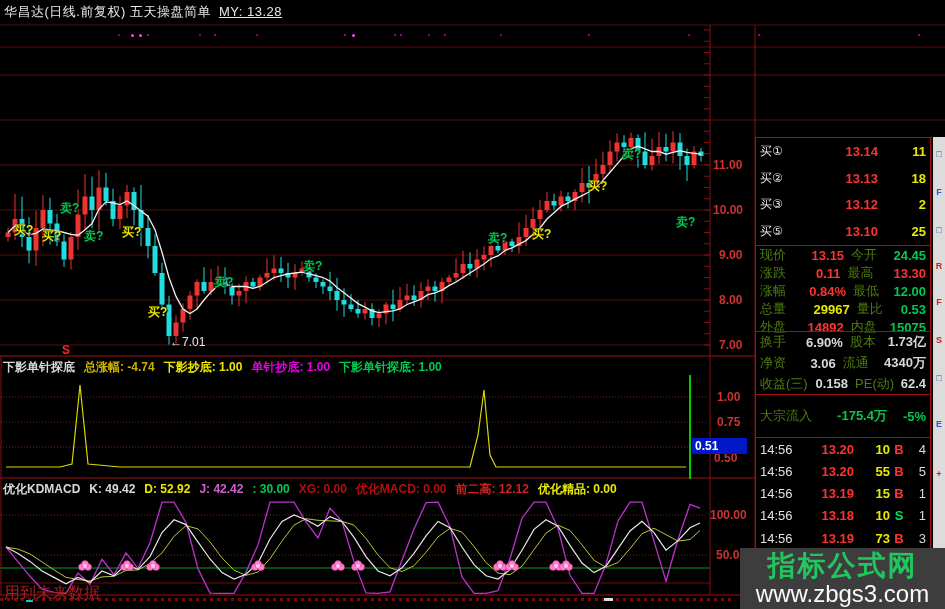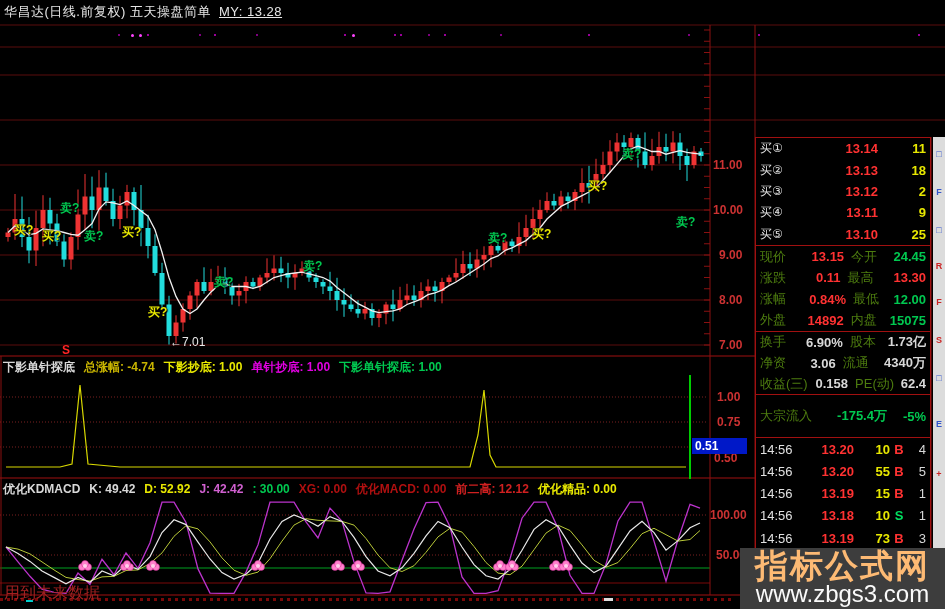--- a/index.html
+++ b/index.html
@@ -48,21 +48,21 @@
   .rstrip .glyph{position:absolute;left:1px;width:10px;text-align:center;font-size:9px;font-weight:bold;
                  cursor:pointer;}
   
   .bstrip{left:0;top:598px;width:735px;height:3px;z-index:2;
           background:repeating-linear-gradient(90deg,#7a0808 0 3px,transparent 3px 7px);}
   .btick-w{left:604px;top:598px;width:9px;height:3px;background:#dddddd;z-index:2;}
   .btick-c{left:26px;top:600px;width:7px;height:2px;background:#00cccc;z-index:2;}
   
   .wmark{left:740px;top:548px;width:205px;height:61px;background:#3d3d3d;z-index:5;
          display:flex;flex-direction:column;align-items:center;justify-content:center;}
-  .wm1{color:#fdba74;font-size:33px;font-weight:bold;letter-spacing:2px;line-height:30px;}
+  .wm1{color:#22c55e;font-size:28px;font-weight:bold;letter-spacing:2px;line-height:30px;}
   .wm2{color:#fafafa;font-size:24px;line-height:26px;}
 </style>
 </head>
 <body>
 
 <div class="screen">
 
   <svg id="cv" width="945" height="609">
       <line x1="0" y1="25" x2="945" y2="25" stroke="#5a0c0c" stroke-width="1"></line>
       <line x1="0" y1="47" x2="945" y2="47" stroke="#5a0c0c" stroke-width="1"></line>
@@ -420,25 +420,20 @@
           <span class="bid-label">买②</span>
           <span class="bid-price num" style="color: rgb(255, 50, 50);">13.13</span>
           <span class="bid-vol num" style="color: rgb(232, 232, 0);">18</span>
         </div>
         <div class="qrow">
           <span class="bid-label">买③</span>
           <span class="bid-price num" style="color: rgb(255, 50, 50);">13.12</span>
           <span class="bid-vol num" style="color: rgb(232, 232, 0);">2</span>
         </div>
         <div class="qrow">
-          <span class="bid-label">买④</span>
-          <span class="bid-price num" style="color: rgb(255, 50, 50);">13.11</span>
-          <span class="bid-vol num" style="color: rgb(232, 232, 0);">9</span>
-        </div>
-        <div class="qrow">
           <span class="bid-label">买⑤</span>
           <span class="bid-price num" style="color: rgb(255, 50, 50);">13.10</span>
           <span class="bid-vol num" style="color: rgb(232, 232, 0);">25</span>
         </div>
       </div>
     <div class="qsec bordered" id="stats1" style="top:107px;height:86px;">
         <div class="qrow">
           <span class="ql lab">现价</span>
           <span class="qv num" style="color: rgb(255, 50, 50);">13.15</span>
           <span class="ql2 lab">今开</span>
@@ -448,20 +443,26 @@
           <span class="ql lab">涨跌</span>
           <span class="qv num" style="color: rgb(255, 50, 50);">0.11</span>
           <span class="ql2 lab">最高</span>
           <span class="qv2 num" style="color: rgb(255, 50, 50);">13.30</span>
         </div>
         <div class="qrow">
           <span class="ql lab">涨幅</span>
           <span class="qv num" style="color: rgb(255, 50, 50);">0.84%</span>
           <span class="ql2 lab">最低</span>
           <span class="qv2 num" style="color: rgb(0, 200, 80);">12.00</span>
+        </div>
+        <div class="qrow">
+          <span class="ql lab">总量</span>
+          <span class="qv num" style="color: rgb(232, 232, 0);">29967</span>
+          <span class="ql2 lab">量比</span>
+          <span class="qv2 num" style="color: rgb(0, 200, 80);">0.53</span>
         </div>
         <div class="qrow">
           <span class="ql lab">外盘</span>
           <span class="qv num" style="color: rgb(255, 50, 50); text-align: right;">14892</span>
           <span class="ql2 lab">内盘</span>
           <span class="qv2 num" style="color: rgb(0, 200, 80);">15075</span>
         </div>
       </div>
     <div class="qsec bordered" id="stats2" style="top:193px;height:63px;">
         <div class="qrow">

